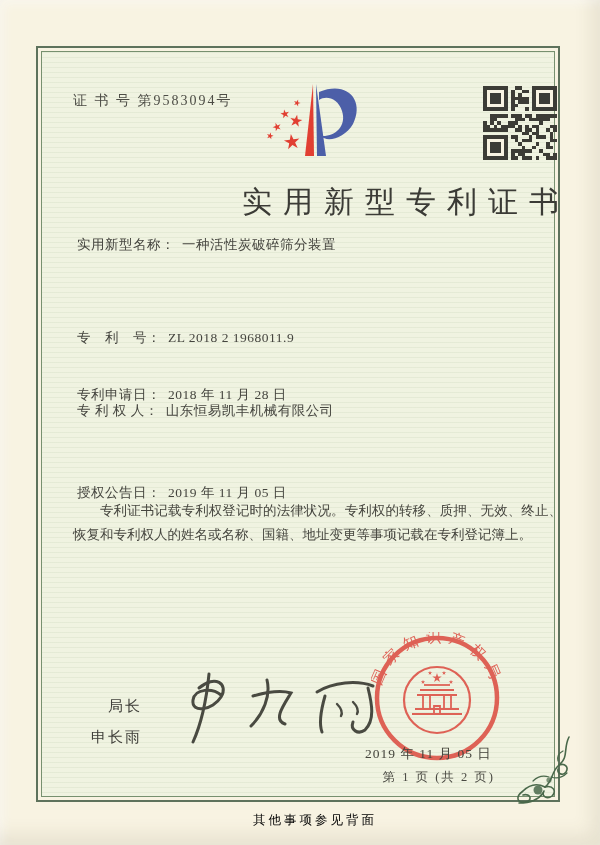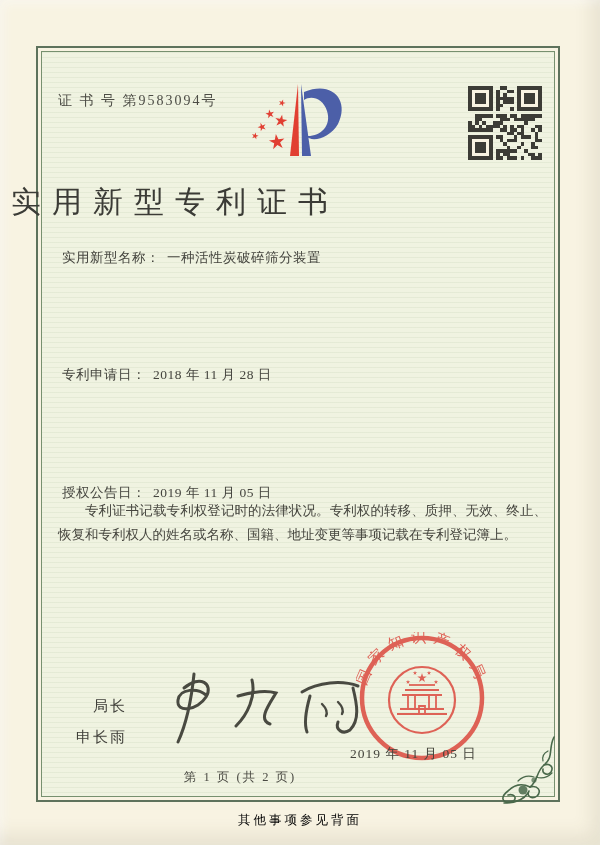--- a/index.html
+++ b/index.html
@@ -17,37 +17,37 @@
     border:2px solid #5e725c; padding:3px; z-index:1;
   }
   .frame-inner {
     width:100%; height:100%;
     border:1px solid #77906f;
     background-color:#f0f3e1;
     background-image:repeating-linear-gradient(180deg,
       rgba(128,158,112,0.10) 0px, rgba(128,158,112,0.10) 1px,
       transparent 1px, transparent 5px);
   }
-  .abs { position:absolute; z-index:2; }
+  .abs { position:absolute; z-index:2;margin-left:15px; }
   .cert-no { left:58px; top:92px; font-size:14px; letter-spacing:2px; color:#4c4c45; }
-  .title { left:0; top:182px; width:555px; text-align:left;
+  .title { left:0; top:182px; width:555px; text-align:right;
     font-size:30px; letter-spacing:11px; color:#3b3b36; text-indent:11px; }
   .row { left:62px; width:492px; font-size:13.5px; color:#45453f; letter-spacing:0.5px; white-space:nowrap; }
   .row .label { color:#45453f; }
   .row .value { margin-left:7px; }
   .grant-2 { position:absolute; left:237px; top:0; }
   .paras { left:58px; top:499px; width:489px; font-size:13.5px; line-height:1.78;
     color:#46463f; text-align:justify; }
   .paras p { text-indent:2em; }
   .officer { left:76px; top:691px; font-size:15px; line-height:31px; color:#3e3e38; letter-spacing:2px;text-align:right; }
   .sig { left:150px; top:664px; }
   .seal { left:356px; top:632px; }
   .seal-date { left:350px; top:745px; width:170px; font-size:13.5px;
     color:#44443c; letter-spacing:1px; z-index:4; }
-  .page-num { left:0; top:769px; width:480px; text-align:center;
+  .page-num { left:0; top:769px; width:480px; text-align:right;
     font-size:12.5px; letter-spacing:2px; color:#4a4a43; }
   .back-note { left:0; top:812px; width:600px; text-align:center;
     font-size:12.5px; letter-spacing:3px; color:#000000; }
   .qr { left:468px; top:86px; }
   .logo { left:240px; top:80px; }
   .ornament { left:490px; top:733px; z-index:2; }
   svg { display:block; }
 </style>
 </head>
 <body>
@@ -215,25 +215,31 @@
         <rect x="15" y="1" width="5" height="5" fill="#f8f3e2"></rect>
         <rect x="16" y="2" width="3" height="3" fill="#3c3c36"></rect>
         <rect x="0" y="14" width="7" height="7" fill="#3c3c36"></rect>
         <rect x="1" y="15" width="5" height="5" fill="#f8f3e2"></rect>
         <rect x="2" y="16" width="3" height="3" fill="#3c3c36"></rect>
       </svg>
   </div>
 
   <div class="abs title">实用新型专利证书</div>
 
-  <div class="abs row" style="top:249px">
+  <div class="abs row" style="top:236px">
     <span class="label">实用新型名称：</span><span class="value">一种活性炭破碎筛分装置</span>
   </div>
-  <div class="abs row" style="top:366px">
+  <div class="abs row" style="top:329px">
+    <span class="label">专　利　号：</span><span class="value">ZL 2018 2 1968011.9</span>
+  </div>
+  <div class="abs row" style="top:386px">
     <span class="label">专利申请日：</span><span class="value">2018 年 11 月 28 日</span>
+  </div>
+  <div class="abs row" style="top:402px">
+    <span class="label">专 利 权 人：</span><span class="value">山东恒易凯丰机械有限公司</span>
   </div>
 
   <div class="abs row" style="top:484px">
     <span class="label">授权公告日：</span><span class="value">2019 年 11 月 05 日</span>
   </div>
 
   <div class="abs paras">
     <p>专利证书记载专利权登记时的法律状况。专利权的转移、质押、无效、终止、恢复和专利权人的姓名或名称、国籍、地址变更等事项记载在专利登记簿上。</p>
   </div>
 

